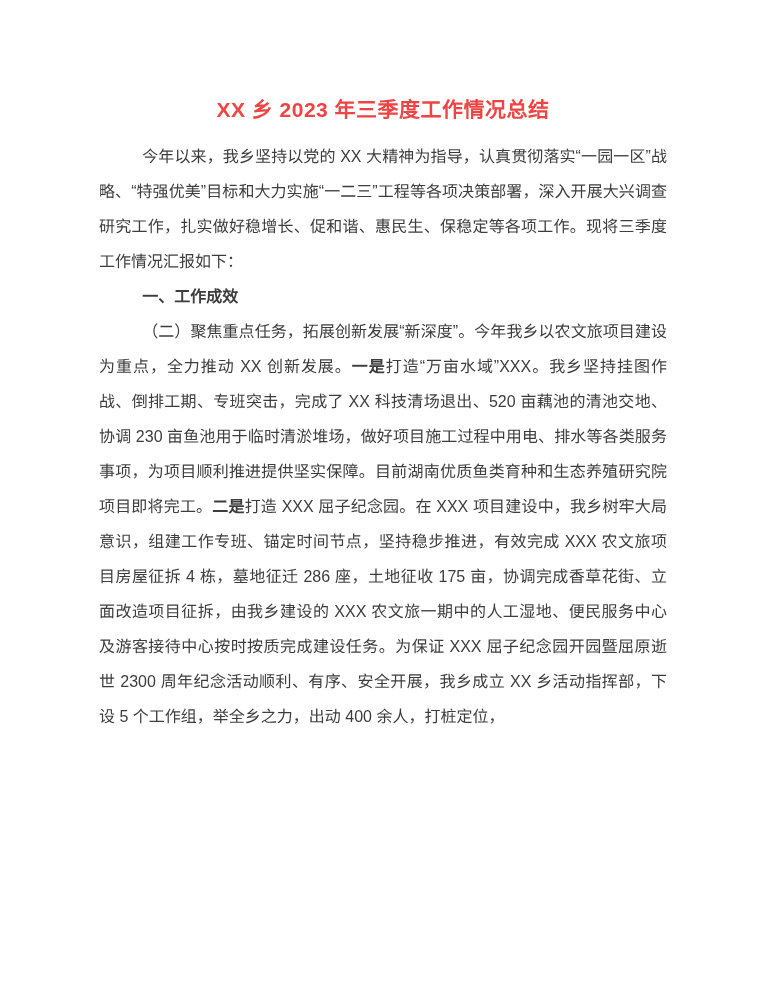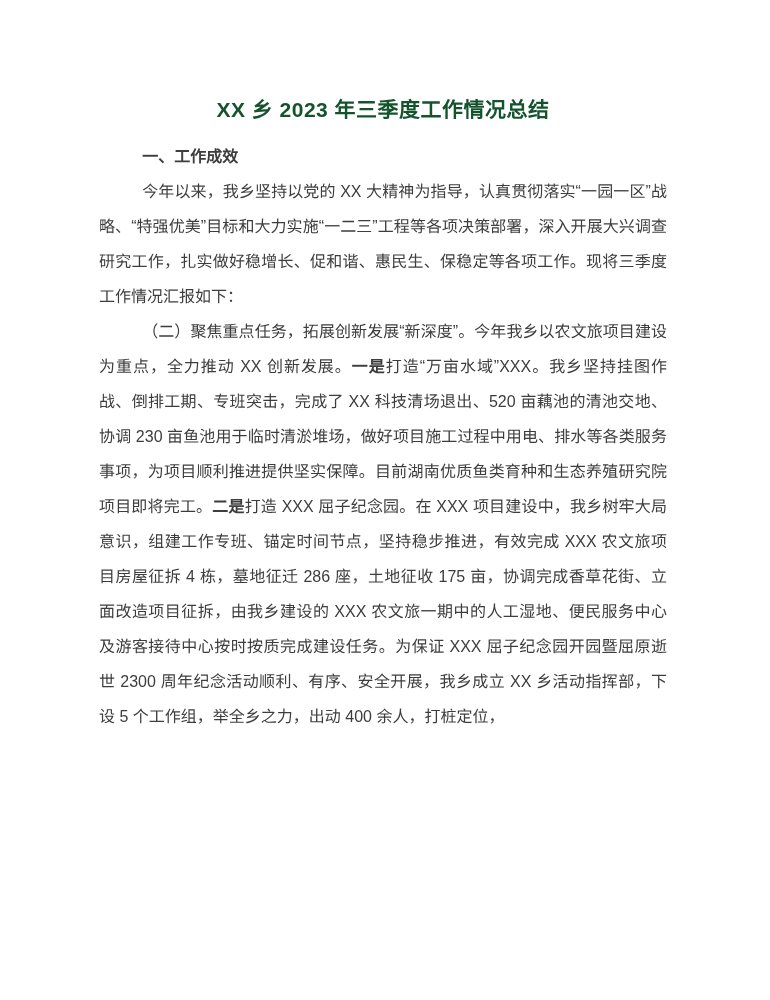--- a/index.html
+++ b/index.html
@@ -19,21 +19,21 @@
     color: #3d3d3d;
     overflow: hidden;
   }
   .doc-title {
     font-size: 21px;
     font-weight: 700;
     line-height: 30px;
     text-align: center;
     margin: 0 0 14px 0;
     letter-spacing: 0.5px;
-    color: #14532d;
+    color: #ef4444;
   }
   .doc-body p.para {
     font-size: 16px;
     line-height: 35px;
     margin: 0;
     text-align: justify;
     text-indent: 2.7em;
     word-break: break-all;
   }
   .doc-body p.para.heading {
@@ -43,17 +43,17 @@
   .doc-body span.bold {
     font-weight: 700;
   }
 </style>
 </head>
 <body>
 
 <div class="page">
   <h1 class="doc-title">XX 乡 2023 年三季度工作情况总结</h1>
   <div class="doc-body">
+      <p class="para"><span>今年以来，我乡坚持以党的 XX 大精神为指导，认真贯彻落实“一园一区”战略、“特强优美”目标和大力实施“一二三”工程等各项决策部署，深入开展大兴调查研究工作，扎实做好稳增长、促和谐、惠民生、保稳定等各项工作。现将三季度工作情况汇报如下：</span></p>
       <p class="para heading"><span class="bold">一、工作成效</span></p>
-      <p class="para"><span>今年以来，我乡坚持以党的 XX 大精神为指导，认真贯彻落实“一园一区”战略、“特强优美”目标和大力实施“一二三”工程等各项决策部署，深入开展大兴调查研究工作，扎实做好稳增长、促和谐、惠民生、保稳定等各项工作。现将三季度工作情况汇报如下：</span></p>
       <p class="para"><span>（二）聚焦重点任务，拓展创新发展“新深度”。今年我乡以农文旅项目建设为重点，全力推动 XX 创新发展。</span><span class="bold">一是</span><span>打造“万亩水域”XXX。我乡坚持挂图作战、倒排工期、专班突击，完成了 XX 科技清场退出、520 亩藕池的清池交地、协调 230 亩鱼池用于临时清淤堆场，做好项目施工过程中用电、排水等各类服务事项，为项目顺利推进提供坚实保障。目前湖南优质鱼类育种和生态养殖研究院项目即将完工。</span><span class="bold">二是</span><span>打造 XXX 屈子纪念园。在 XXX 项目建设中，我乡树牢大局意识，组建工作专班、锚定时间节点，坚持稳步推进，有效完成 XXX 农文旅项目房屋征拆 4 栋，墓地征迁 286 座，土地征收 175 亩，协调完成香草花街、立面改造项目征拆，由我乡建设的 XXX 农文旅一期中的人工湿地、便民服务中心及游客接待中心按时按质完成建设任务。为保证 XXX 屈子纪念园开园暨屈原逝世 2300 周年纪念活动顺利、有序、安全开展，我乡成立 XX 乡活动指挥部，下设 5 个工作组，举全乡之力，出动 400 余人，打桩定位，</span></p>
     </div>
 </div>
 
 </body></html>

